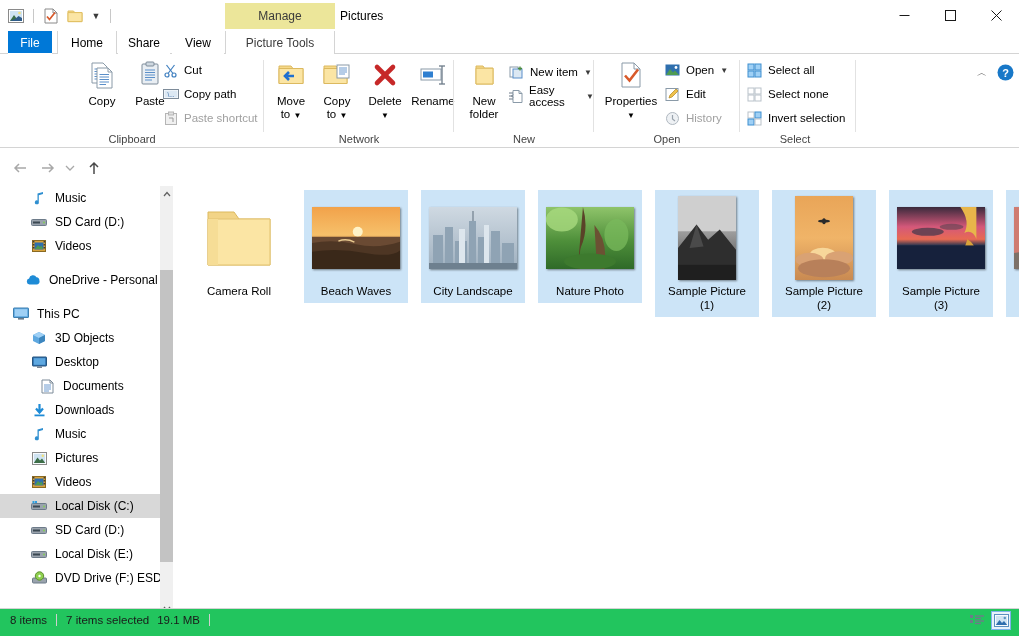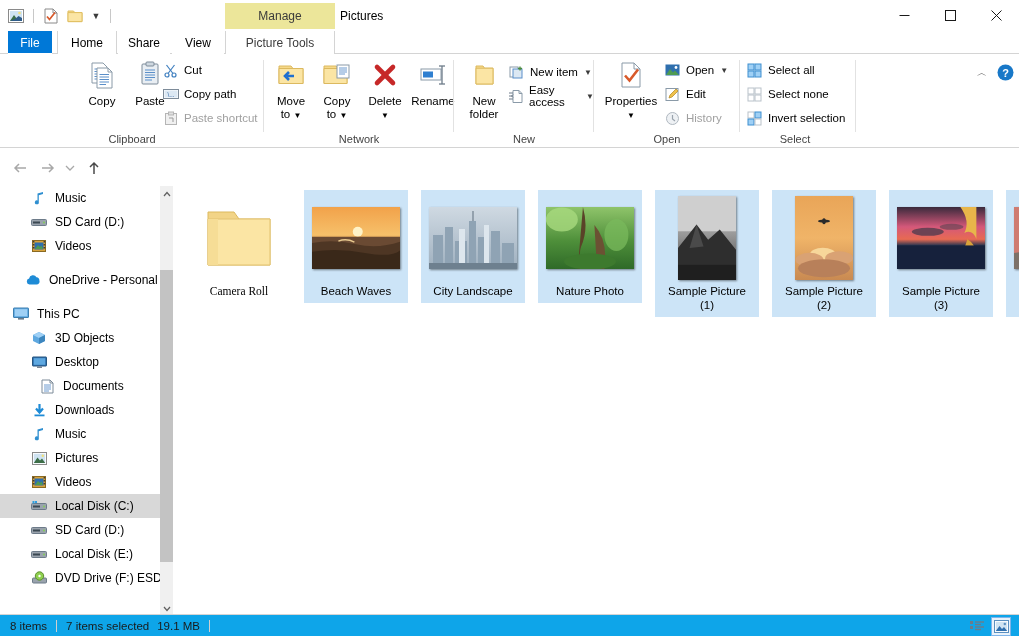--- a/index.html
+++ b/index.html
@@ -115,21 +115,21 @@
     position:absolute; width:104px; display:flex; flex-direction:column; align-items:center;
     padding-top:6px; padding-bottom:5px; cursor:default;
   }
   .tile.sel { background:#cce4f7; }
   .tile .thumbwrap { width:96px; height:84px; display:flex; align-items:center; justify-content:center; }
   .tile .cap { margin-top:4px; font-size:11.5px; line-height:14px; text-align:center; color:#000; width:100px; }
 
   .photo { box-shadow: 1px 1px 2px rgba(0,0,0,.45); display:block; }
 
   
-  .statusbar { position:absolute; left:0; bottom:0; width:1019px; height:22px; background:#0ea5e9; border-top:1px solid #d4d4d4; }
+  .statusbar { position:absolute; left:0; bottom:0; width:1019px; height:28px; background:#22c55e; border-top:1px solid #d4d4d4; }
   .status-left { position:absolute; left:10px; top:0; height:22px; display:flex; align-items:center; font-size:11.5px; color:#1a1a1a; }
   .status-left .sep { width:1px; height:12px; background:#cfcfcf; margin:0 9px; }
   .status-right { position:absolute; right:8px; top:2px; display:flex; align-items:center; gap:4px; }
   .vbtn { width:20px; height:19px; display:flex; align-items:center; justify-content:center; }
   .vbtn.on { border:1px solid #7eb4ea; background:#e8f2fb; }
 </style>
 </head>
 <body>
 
 <div id="app">
@@ -739,21 +739,21 @@
     </div>
     <div class="thumb"></div>
     <div class="arr dn">
       <svg width="8" height="6" viewBox="0 0 8 6">
           <path d="M1 1 L4 4.5 L7 1" fill="none" stroke="#606060" stroke-width="1.2"></path>
         </svg>
     </div>
   </div>
 
   <div class="content">
-      <div class="tile" style="left: 14px; top: 4px; font-family: Liberation Serif, serif;">
+      <div class="tile" style="left: 14px; top: 4px;">
         <div class="thumbwrap">
           <svg width="78" height="68" viewBox="0 0 78 68">
             <path d="M8 8 h26 l5 7 h31 v46 H8 Z" fill="#f2d487" stroke="#dcb95f"></path>
             <path d="M8 15 h62 v46 H8 Z" fill="#fbe5a4" stroke="#e2c271"></path>
             <path d="M8 15 h10 v46 H8 Z" fill="#f6dd96"></path>
           </svg>
         </div>
         <div class="cap">Camera Roll</div>
       </div>
       <div class="tile sel" style="left: 131px; top: 4px;">

